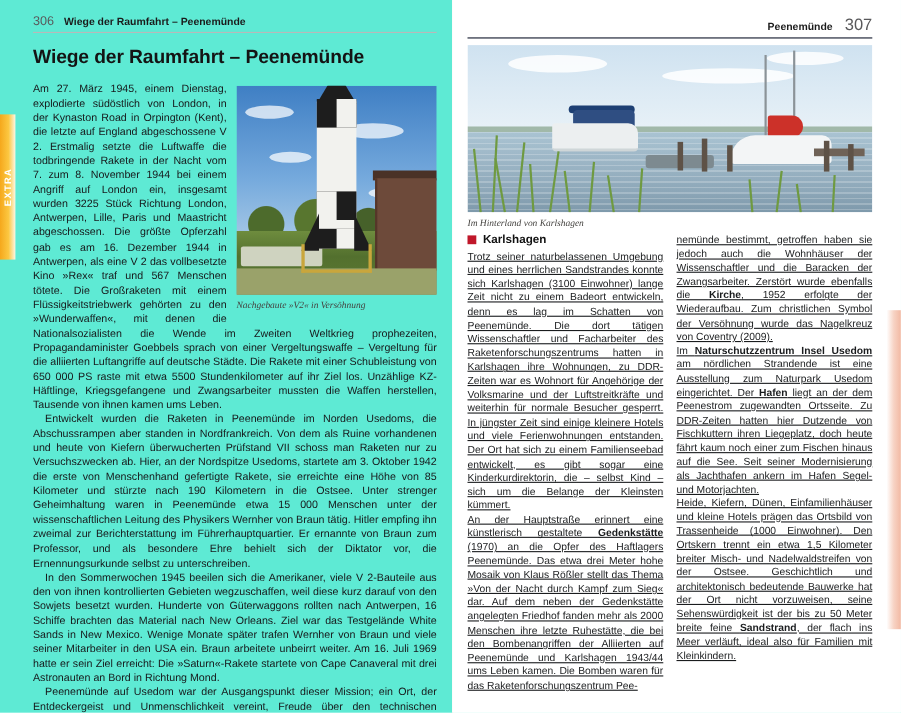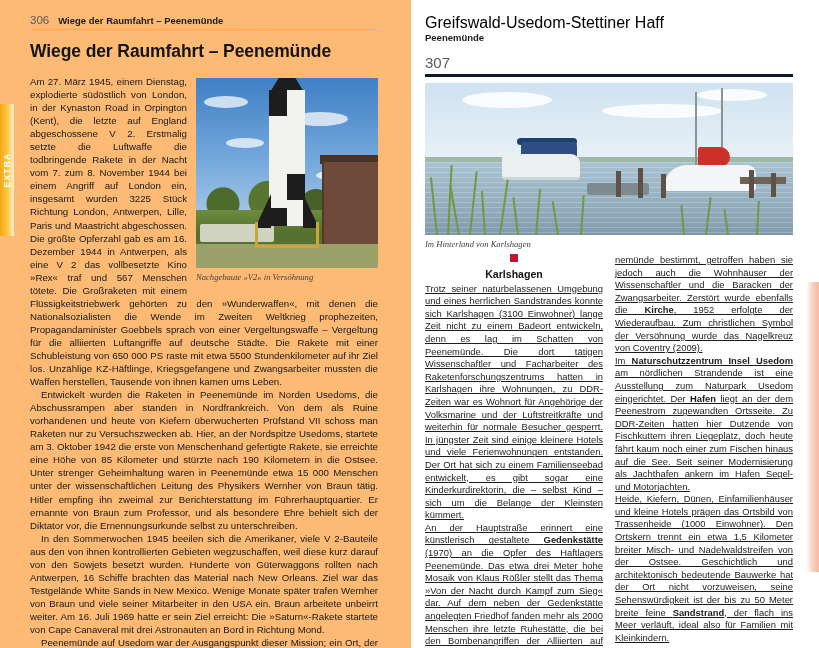--- a/index.html
+++ b/index.html
@@ -9,22 +9,22 @@
     background: #ffffff;
     font-family: "Liberation Sans", sans-serif;
     overflow: hidden;
   }
   .spread { position: relative; width: 819px; height: 648px; display: flex; }
 
   
   .page-left {
     position: relative;
     width: 411px; height: 648px;
-    background: #fdba74;
-    padding: 14px 33px 0 30px;
+    background: #5eead4;
+    padding: 14px 14px 0 30px;
   }
   .edge-tab-left {
     position: absolute; left: 0; top: 104px;
     width: 14px; height: 132px;
     background: linear-gradient(to right, #f5a81c 0%, #fcc741 55%, #fdf6e4 100%);
   }
   .edge-tab-left .tab-text {
     position: absolute; left: 50%; top: 50%;
     transform: translate(-50%, -50%) rotate(180deg);
     writing-mode: vertical-rl;
@@ -90,21 +90,21 @@
     background: #ffffff;
     padding: 14px 26px 0 14px;
   }
   .edge-tab-right {
     position: absolute; right: 0; top: 282px;
     width: 13px; height: 290px;
     background: linear-gradient(to left, #f2b9a3 0%, #f7d3c4 50%, #ffffff 100%);
   }
   .run-head-r {
     display: flex; align-items: baseline; justify-content: flex-end; gap: 11px;
-    border-bottom: 3px solid #0f172a; padding-bottom: 3px; margin-bottom: 6px; flex-direction: column;
+    border-bottom: 1px solid #0f172a; padding-bottom: 3px; margin-bottom: 6px;
   }
   .run-head-r .rh-title { font-size: 9.5px; font-weight: bold; color: #1b1b1b; }
   .run-head-r .folio { font-size: 15px; color: #59595b; }
 
   .figure-right { width: 100%; margin-bottom: 4px; }
   .figure-right .photo { width: 100%; height: 152px; position: relative; overflow: hidden; }
 
   
   .sky-h { position:absolute; left:0; right:0; top:0; height:52%; background:linear-gradient(#cfe2f0 0%, #dceaf4 50%, #e8f1f7 100%); }
   .cl-h { position:absolute; background:rgba(255,255,255,.85); border-radius:50%; }
@@ -122,21 +122,21 @@
   .post { position:absolute; width:5px; background:#5e5247; }
   .dinghy { position:absolute; left:44%; top:66%; width:62px; height:12px; background:#7d8a90; border-radius:3px; }
 
   .cols-r { display: flex; gap: 12px; }
   .col-r { width: 178px; font-size: 9.4px; line-height: 12.6px; color: #1a1c1e; text-align: justify; }
   .col-r p { margin: 0; hyphens: auto; text-decoration: underline; }
   .sec-head {
     display: flex; align-items: center; gap: 6px;
     font-size: 10.6px; font-weight: bold; color: #111; margin: 7px 0 2px 0;
   }
-  .sec-head.first { margin-top: 0; flex-direction: column; }
+  .sec-head.first { margin-top: 0; }
   .bullet-sq { width: 8px; height: 8px; background: #c0172a; display: inline-block; flex: 0 0 auto; }
   b.term { font-weight: bold; }
   .gutter {
     position: absolute; left: 411px; top: 0; width: 2px; height: 648px;
     background: linear-gradient(to right, #d9d2bd, #ffffff);
   }
 </style>
 </head>
 <body>
 
@@ -191,21 +191,20 @@
       <p>In den Sommerwochen 1945 beeilen sich die Amerikaner, viele V 2-Bauteile aus den von ihnen kontrollierten Gebieten wegzuschaffen, weil diese kurz darauf von den Sowjets besetzt wurden. Hunderte von Güterwaggons rollten nach Antwerpen, 16 Schiffe brachten das Material nach New Orleans. Ziel war das Testgelände White Sands in New Mexico. Wenige Monate später trafen Wernher von Braun und viele seiner Mitarbeiter in den USA ein. Braun arbeitete unbeirrt weiter. Am 16. Juli 1969 hatte er sein Ziel erreicht: Die »Saturn«-Rakete startete von Cape Canaveral mit drei Astronauten an Bord in Richtung Mond.</p>
       <p>Peenemünde auf Usedom war der Ausgangspunkt dieser Mission; ein Ort, der Entdeckergeist und Unmenschlichkeit vereint, Freude über den technischen Fortschritt und Entsetzen über die Grausamkeiten.</p>
     </div>
   </div>
 
   <div class="gutter"></div>
 
   <div class="page-right">
 
     <div class="edge-tab-right"></div>
-    <span class="tab-text-r">Greifswald-Usedom-Stettiner Haff</span>
 
     <div class="run-head-r">
       <span class="rh-title">Peenemünde</span>
       <span class="folio">307</span>
     </div>
 
     <div class="figure-right">
       <div class="photo">
         <div class="sky-h"></div>
         <div class="cl-h" style="left:10%;top:6%;width:90px;height:16px;"></div>

